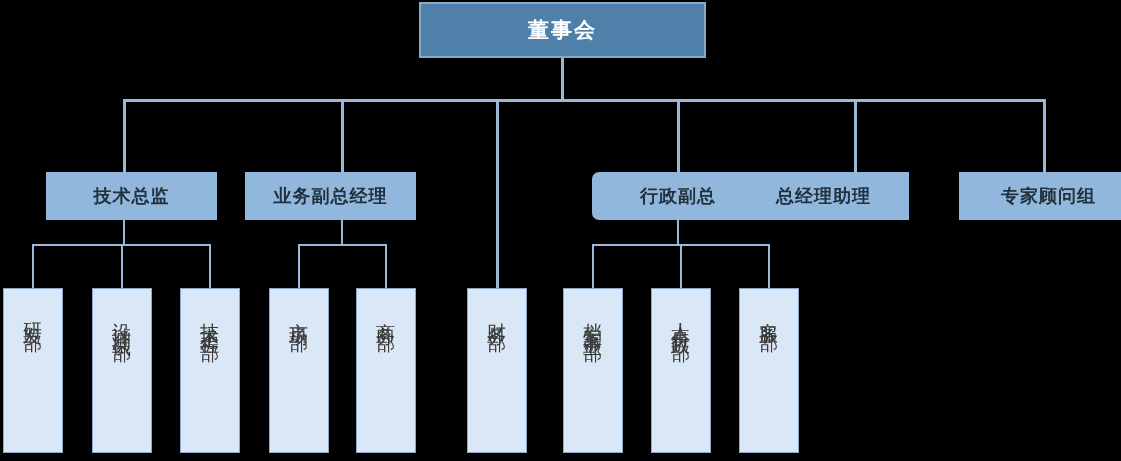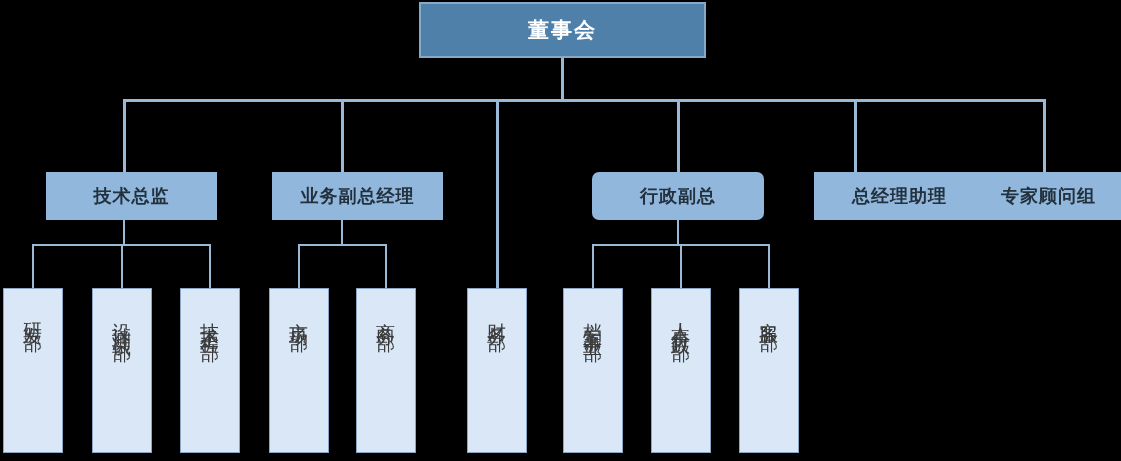--- a/index.html
+++ b/index.html
@@ -97,27 +97,27 @@
   <div class="line" style="left:680px; top:244px; width:2px; height:44px;"></div>
   <div class="line" style="left:768px; top:244px; width:2px; height:44px;"></div>
 
   <div class="node-root">
     <span>董事会</span>
   </div>
 
   <div class="node-l2" style="left:39px; width:171px;margin-left:7px;">
     <span>技术总监</span>
   </div>
-  <div class="node-l2" style="left:272px; width:171px;">
+  <div class="node-l2" style="left:245px; width:171px;">
     <span>业务副总经理</span>
   </div>
   <div class="node-l2" style="left:592px; width:172px;border-radius:7px;">
     <span>行政副总</span>
   </div>
-  <div class="node-l2" style="left:814px; width:171px;align-items:center;">
+  <div class="node-l2" style="left:738px; width:171px;align-items:center;">
     <span>总经理助理</span>
   </div>
   <div class="node-l2" style="left:959px; width:170px;padding-left:9px;">
     <span>专家顾问组</span>
   </div>
 
   <div class="node-l3" style="left:3px;">
     <span>研发部</span>
   </div>
   <div class="node-l3" style="left:92px;">

